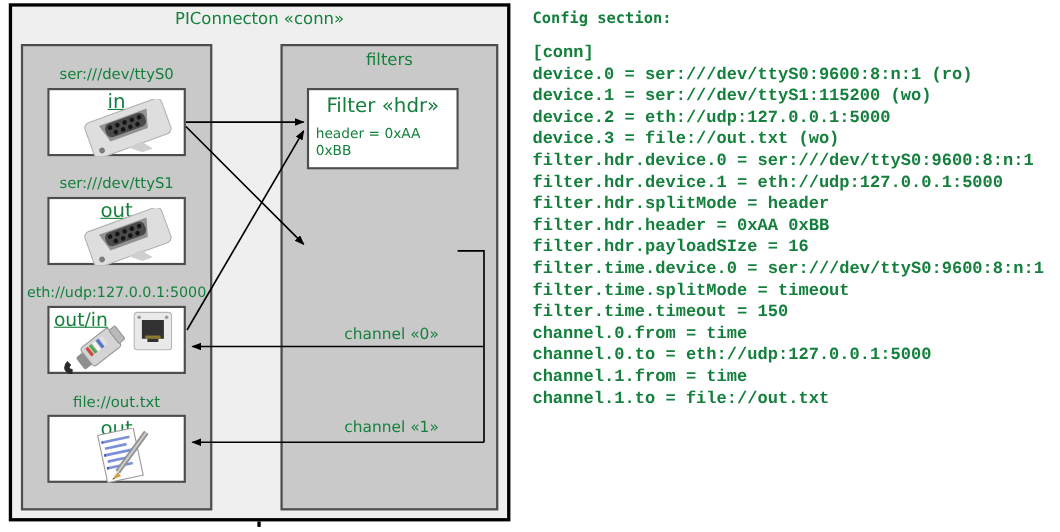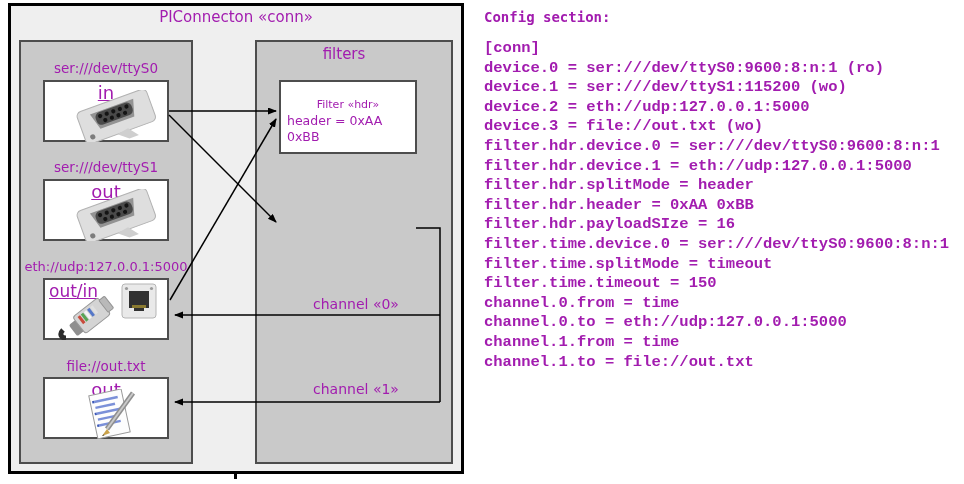--- a/index.html
+++ b/index.html
@@ -2,40 +2,40 @@
 <html><head>
 <meta charset="utf-8">
 <style>
   * { margin: 0; padding: 0; box-sizing: border-box; }
   html, body { background: #fff; }
   .stage {
     position: relative;
     width: 964px; height: 484px;
     background: #fff;
     font-family: "DejaVu Sans", sans-serif;
-    color: #a21caf;
+    color: #15803d;
     overflow: hidden;
   }
   .abs { position: absolute; }
 
   
   .frame {
     left: 8px; top: 3px; width: 456px; height: 471px;
     border: 3px solid #000; background: #efefef;
   }
   .frame-title {
     left: 8px; top: 8px; width: 456px;
     text-align: center; font-size: 15px;
   }
   .panel {
     background: #c9c9c9; border: 2px solid #4d4d4d;
   }
   .devices-panel { left: 19px; top: 40px; width: 174px; height: 424px; }
   .filters-panel { left: 255px; top: 40px; width: 198px; height: 424px; }
-  .filters-title { left: 245px; top: 45px; width: 198px; text-align: center; font-size: 15px; }
+  .filters-title { left: 255px; top: 45px; width: 198px; text-align: center; font-size: 15px; }
 
   
   .dev-label { left: 19px; width: 174px; text-align: center; font-size: 13.5px; }
   .dev-label.small { font-size: 13px; }
   .dev-box {
     left: 43px; width: 126px; height: 62px;
     background: #fff; border: 2px solid #4d4d4d;
   }
   .dir-label {
     position: absolute; top: 1px; left: 0; width: 100%;
@@ -43,22 +43,22 @@
   }
   .dir-label.left { text-align: left; padding-left: 4px; font-size: 17px; }
   .dev-icon { position: absolute; }
 
   
   .filter-box {
     left: 279px; width: 138px; height: 74px;
     background: #fff; border: 2px solid #4d4d4d;
   }
   .filter-title {
-    position: absolute; top: 16px; left: 0; width: 100%;
-    text-align: center; font-size: 11px;
+    position: absolute; top: 4px; left: 0; width: 100%;
+    text-align: center; font-size: 18px;
   }
   .filter-props {
     position: absolute; top: 31px; left: 6px; right: 2px;
     font-size: 12.5px; line-height: 15.5px;
   }
 
   
   .chan-label {
     width: 122px; text-align: center; font-size: 14px;
   }

